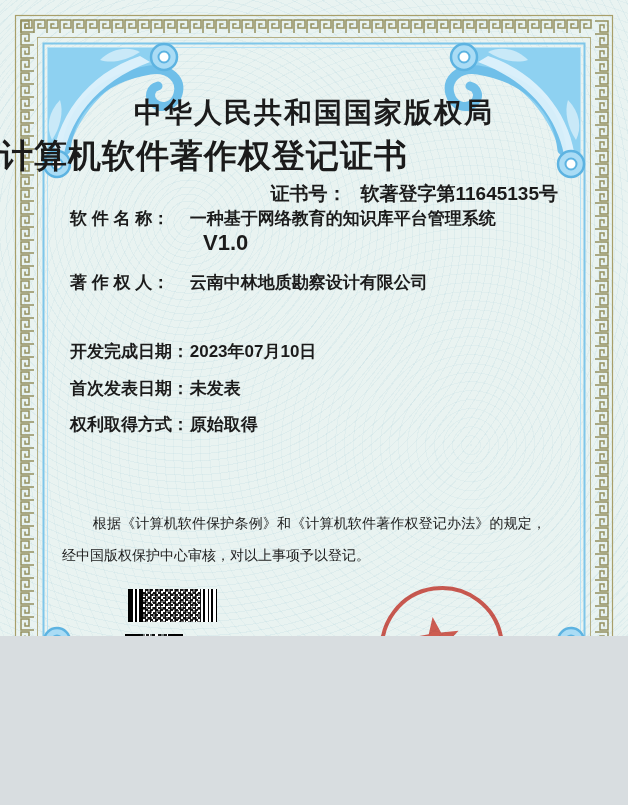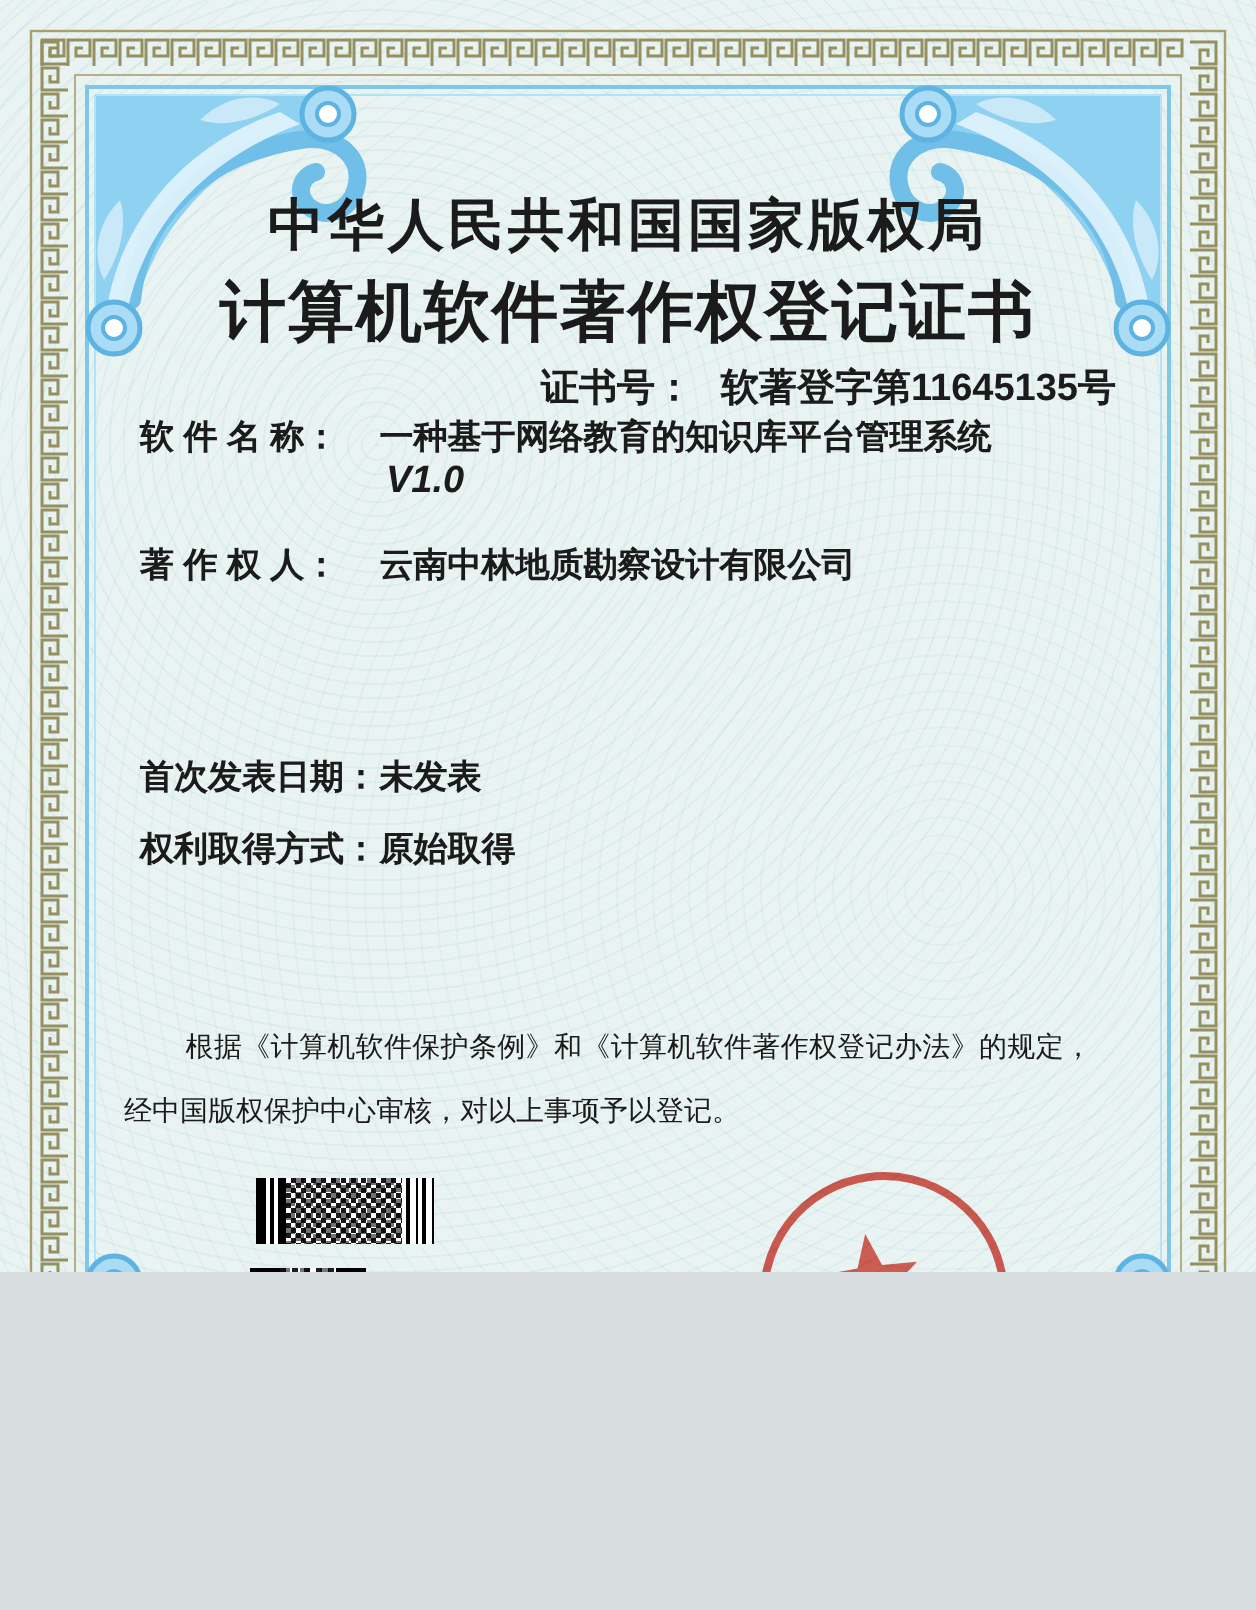--- a/index.html
+++ b/index.html
@@ -18,32 +18,32 @@
   .border-svg{position:absolute;inset:0;z-index:1;pointer-events:none;}
   .gk{fill:none;stroke:#94905f;stroke-width:1.5;}
   .content{position:absolute;inset:0;z-index:2;}
   .authority{
     position:absolute;top:94px;left:0;width:100%;
     text-align:center;font-family:"Liberation Serif", serif;
     font-size:28px;font-weight:bold;letter-spacing:2px;margin:0;
   }
   .cert-title{
     position:absolute;top:134px;left:0;width:100%;
-    text-align:center;font-family:"Liberation Serif", serif;
+    text-align:left;font-family:"Liberation Serif", serif;
     font-size:33px;font-weight:bold;letter-spacing:1px;margin:0;
   }
   .certno{
     position:absolute;top:181px;right:70px;
     font-size:19px;font-weight:bold;
   }
   .certno .gap{display:inline-block;width:14px;}
   .field-row{position:absolute;left:70px;font-size:17px;font-weight:bold;white-space:nowrap;}
   .field-row .label{display:inline-block;width:115px;}
   .field-row .value{display:inline-block;margin-left:0;}
-  .value-line2{position:absolute;left:193px;font-size:19px;font-weight:bold;font-style:italic;}
+  .value-line2{position:absolute;left:203px;font-size:22px;font-weight:bold;}
   .statement{
     position:absolute;top:507px;left:62px;width:484px;
     font-size:14px;font-weight:normal;line-height:32px;
     text-indent:2.2em;margin:0;text-align:justify;
   }
   .barcode{
     position:absolute;left:128px;top:589px;width:89px;height:33px;
     background:#fff;display:flex;
   }
   .barcode .bars-left{width:15px;height:100%;
@@ -323,20 +323,24 @@
       <span class="label">软 件 名 称：</span>
       <span class="value">一种基于网络教育的知识库平台管理系统</span>
     </div>
     <div class="value-line2" style="top:230px">V1.0</div>
 
     <div class="field-row" style="top:271px">
       <span class="label">著 作 权 人：</span>
       <span class="value">云南中林地质勘察设计有限公司</span>
     </div>
 
+    <div class="field-row" style="top:340px">
+      <span class="label">开发完成日期：</span>
+      <span class="value">2023年07月10日</span>
+    </div>
 
     <div class="field-row" style="top:377px">
       <span class="label">首次发表日期：</span>
       <span class="value">未发表</span>
     </div>
 
     <div class="field-row" style="top:413px">
       <span class="label">权利取得方式：</span>
       <span class="value">原始取得</span>
     </div>

